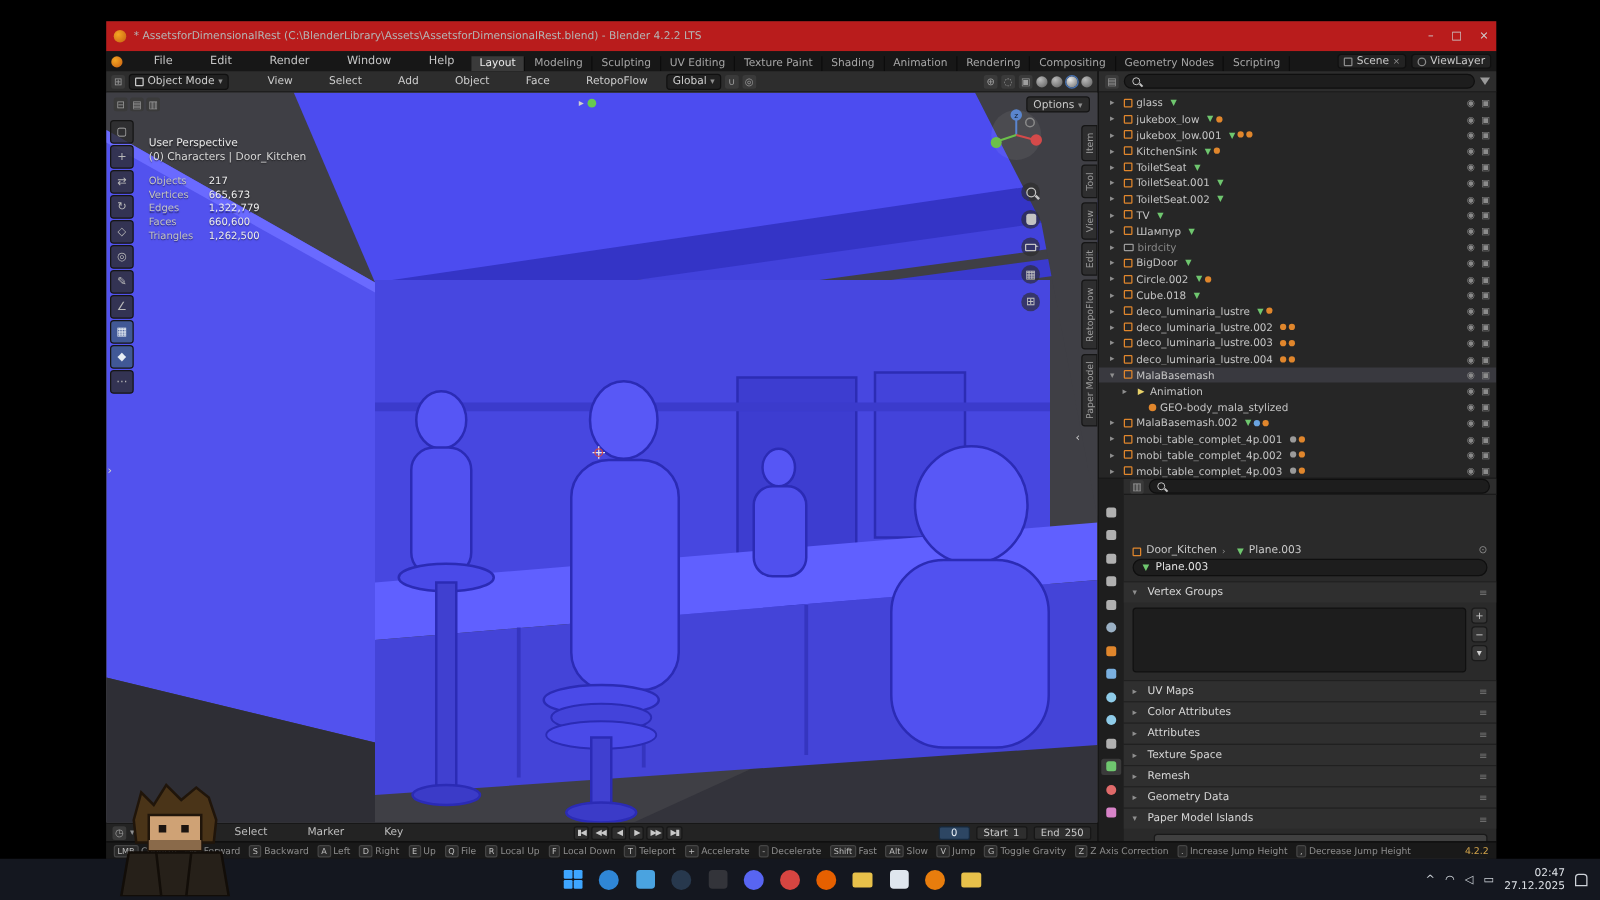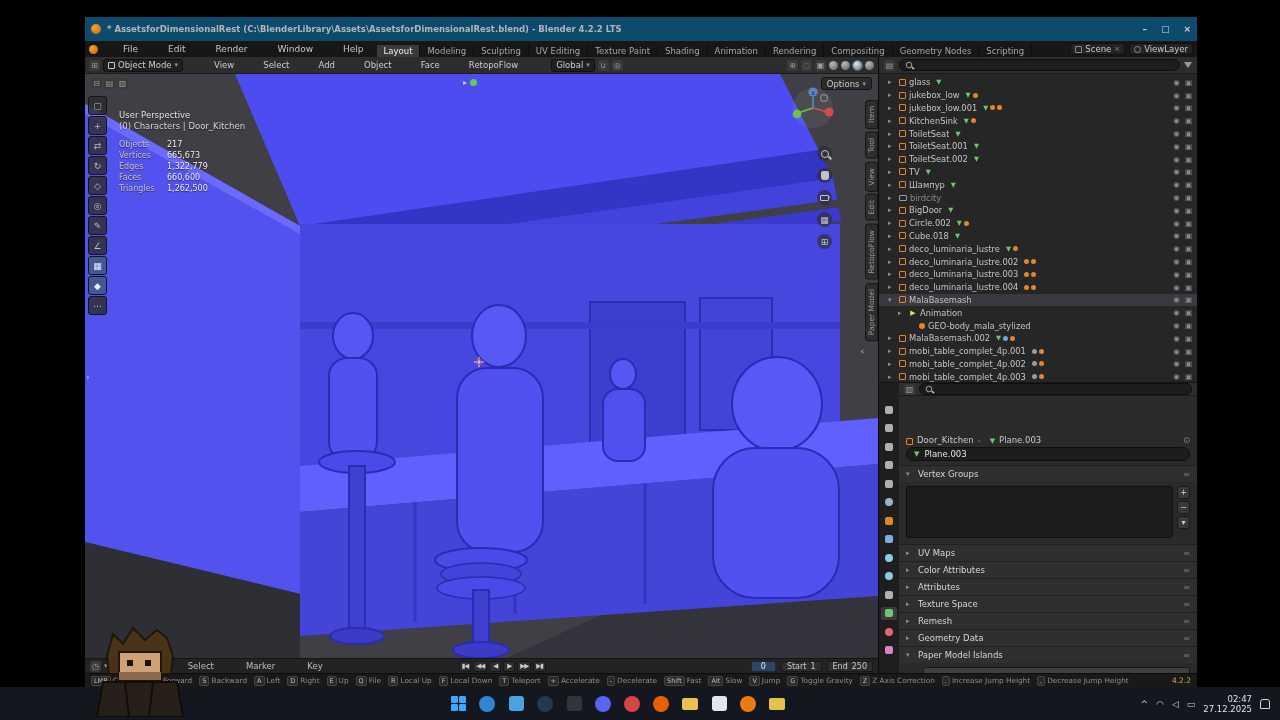--- a/index.html
+++ b/index.html
@@ -2,21 +2,21 @@
 <html><head>
 <meta charset="utf-8">
 <style>
   html,body{margin:0;padding:0;background:#000;}
   *{box-sizing:border-box;}
   body{font-family:"DejaVu Sans","Liberation Sans",sans-serif;}
   .screen{position:relative;width:1280px;height:720px;background:#000;overflow:hidden;}
 
   
   .app{position:absolute;left:85px;top:17px;width:1112px;height:670px;background:#1b1b1b;display:flex;flex-direction:column;box-shadow:0 0 0 1px #000;}
-  .titlebar{height:14px;background:#0c4a6e;display:flex;align-items:center;gap:6px;padding:12px 6px;font-size:8.5px;color:#b5b5b5;flex:0 0 auto;font-weight:bold;}
+  .titlebar{height:14px;background:#b91c1c;display:flex;align-items:center;gap:6px;padding:12px 6px;font-size:8.5px;color:#b5b5b5;flex:0 0 auto;}
   .blender-logo{width:10px;height:10px;border-radius:50%;background:radial-gradient(circle at 35% 35%,#f5a623,#c65d11);}
   .win-controls{margin-left:auto;display:flex;gap:14px;color:#cfcfcf;font-size:9px;}
   .win-controls span{cursor:default;}
 
   .topbar{height:16px;background:#171717;display:flex;align-items:center;font-size:9px;color:#c6c6c6;padding:0 4px;flex:0 0 auto;}
   .menu-item{padding:0 5px;border-radius:2px;margin-left:20px;}
   .workspaces{display:flex;margin-left:8px;height:100%;align-items:flex-end;overflow:hidden;}
   .ws{padding:1px 7px;color:#a6a6a6;font-size:8.5px;display:flex;align-items:center;border-right:1px solid #0c0c0c;white-space:nowrap;}
   .ws.active{background:#3a3a3a;color:#ececec;}
   .topbar-right{margin-left:auto;display:flex;gap:4px;align-items:center;font-size:8.5px;}
@@ -214,21 +214,21 @@
             <span class="caret-dn">▾</span>
           </span>
           <span id="vh-menus" class="vh-menus">
               <span class="menu-item">View</span>
               <span class="menu-item">Select</span>
               <span class="menu-item">Add</span>
               <span class="menu-item">Object</span>
               <span class="menu-item">Face</span>
               <span class="menu-item">RetopoFlow</span>
             </span>
-          <span class="dropdown" style="margin-left:26px">
+          <span class="dropdown" style="margin-left:8px">
             <span>Global</span>
             <span class="caret-dn">▾</span>
           </span>
           <span class="hdr-ic">∪</span>
           <span class="hdr-ic">◎</span>
           <span class="vh-right">
             <span class="hdr-ic">⊕</span>
             <span class="hdr-ic">◌</span>
             <span class="hdr-ic">▣</span>
             <span class="shade-ball"></span>

